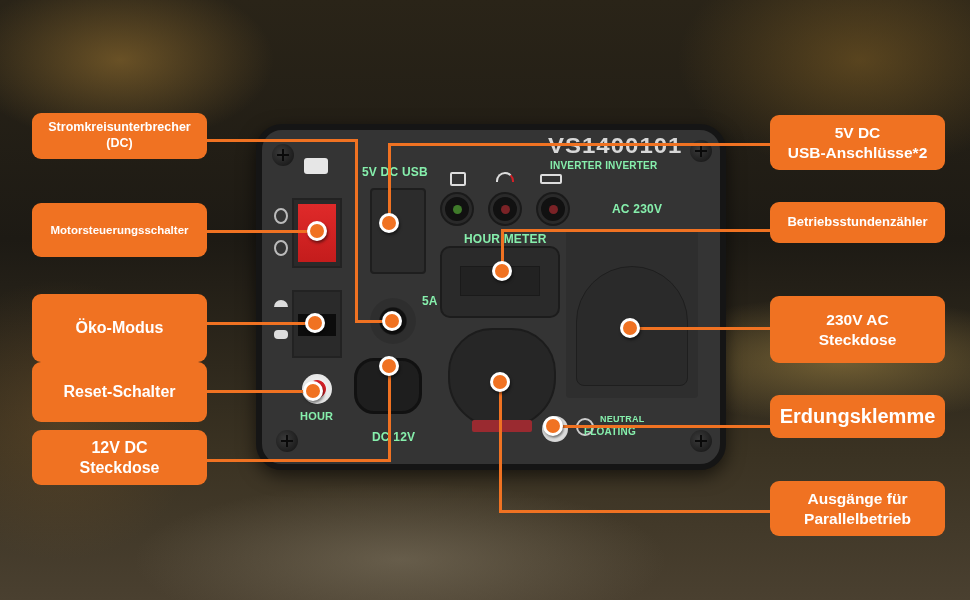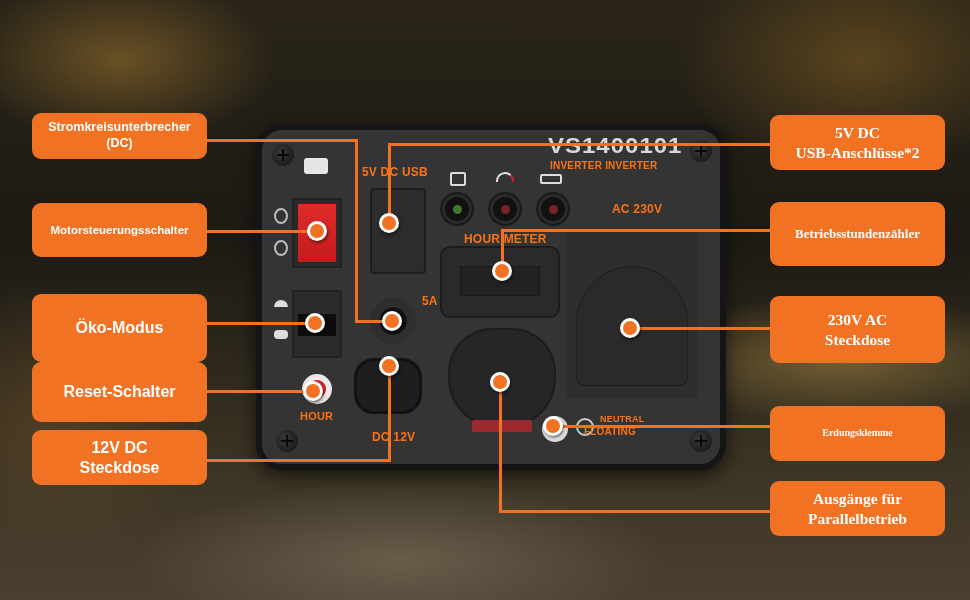--- a/index.html
+++ b/index.html
@@ -19,40 +19,40 @@
     position: absolute; left: 256px; top: 124px; width: 470px; height: 346px;
     background: #343434; border-radius: 26px;
     border: 6px solid #151515;
     box-shadow: 0 6px 18px rgba(0,0,0,0.6);
   }
   .screw { position: absolute; width: 22px; height: 22px; border-radius: 50%;
     background: radial-gradient(circle at 40% 40%, #3a3a3a, #111); }
   .screw::before, .screw::after { content:""; position:absolute; background:#0a0a0a; }
   .screw::before { left:10px; top:5px; width:2px; height:12px; }
   .screw::after { left:5px; top:10px; width:12px; height:2px; }
-  .ptxt { position: absolute; color: #f97316; font-family: "Liberation Sans", sans-serif; font-weight: bold; font-size: 12px; letter-spacing: 0.2px; }
+  .ptxt { position: absolute; color: #86efac; font-family: "Liberation Sans", sans-serif; font-weight: bold; font-size: 12px; letter-spacing: 0.2px; }
   .model { font-size: 24px; color: #d8d8d8; letter-spacing: 1px; transform: scaleY(0.9); }
   .sub { font-size: 10px; }
   .rocker { position: absolute; border: 2px solid #222; background: #2a2a2a; }
   .led { position: absolute; width: 30px; height: 30px; border-radius: 50%; background: #111; border: 3px solid #2a2a2a; box-shadow: 0 0 0 2px #1a1a1a; }
   .led i { position: absolute; left: 8px; top: 8px; width: 9px; height: 9px; border-radius: 50%; }
   .dot {
     position: absolute; width: 20px; height: 20px; margin: -10px 0 0 -10px;
     border-radius: 50%; background: #f07222; border: 3px solid #fff;
     box-shadow: 1px 2px 3px rgba(0,0,0,0.5); z-index: 5;
   }
   .line { position: absolute; background: #f07222; z-index: 4; }
   .label {
     position: absolute; background: #f07222; border-radius: 9px;
     color: #fff; font-family: "Liberation Sans", sans-serif; font-weight: bold;
     display: flex; align-items: center; justify-content: center; text-align: center;
     line-height: 1.25; z-index: 6; white-space: pre-line;
   }
   .label.l { left: 32px; width: 175px; }
-  .label.r { left: 770px; width: 175px; font-family: Liberation Serif, serif; }
+  .label.r { left: 770px; width: 175px; }
 </style>
 </head>
 <body>
 
 <div class="panel">
   <div class="screw" style="left:10px;top:14px"></div>
   <div class="screw" style="left:428px;top:10px"></div>
   <div class="screw" style="left:14px;top:300px"></div>
   <div class="screw" style="left:428px;top:300px"></div>
 
@@ -157,18 +157,18 @@
 <div class="label l" style="top:113px;height:46px;font-size:12.5px">Stromkreisunterbrecher
 (DC)</div>
 <div class="label l" style="top:203px;height:54px;font-size:11.5px">Motorsteuerungsschalter</div>
 <div class="label l" style="top:294px;height:68px;font-size:16px">Öko-Modus</div>
 <div class="label l" style="top:362px;height:60px;font-size:16px">Reset-Schalter</div>
 <div class="label l" style="top:430px;height:55px;font-size:16px">12V DC
 Steckdose</div>
 
 <div class="label r" style="top:115px;height:55px;font-size:15.5px">5V DC
 USB-Anschlüsse*2</div>
-<div class="label r" style="top:202px;height:64px;font-size:13px">Betriebsstundenzähler</div>
+<div class="label r" style="top:202px;height:41px;font-size:13px">Betriebsstundenzähler</div>
 <div class="label r" style="top:296px;height:67px;font-size:15.5px">230V AC
 Steckdose</div>
-<div class="label r" style="top:406px;height:55px;font-size:10px">Erdungsklemme</div>
+<div class="label r" style="top:395px;height:43px;font-size:20px">Erdungsklemme</div>
 <div class="label r" style="top:481px;height:55px;font-size:15.5px">Ausgänge für
 Parallelbetrieb</div>
 
 </body></html>

